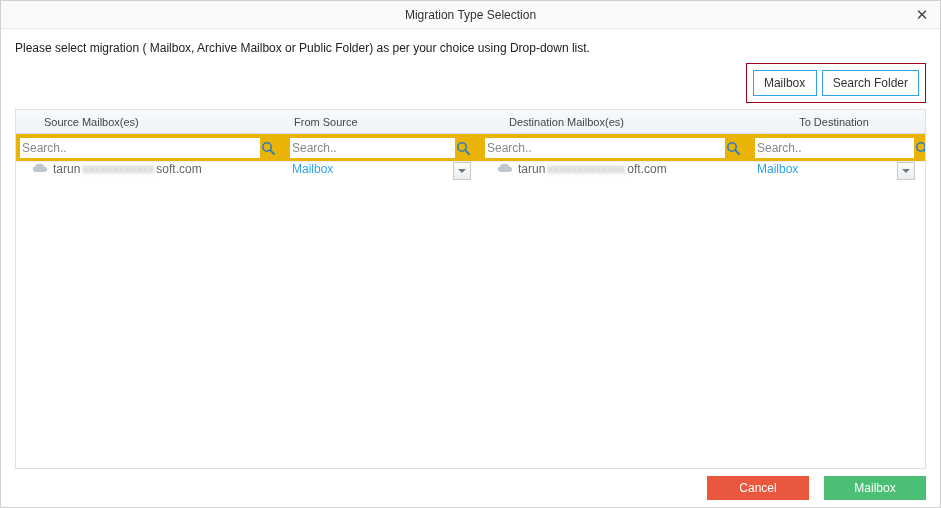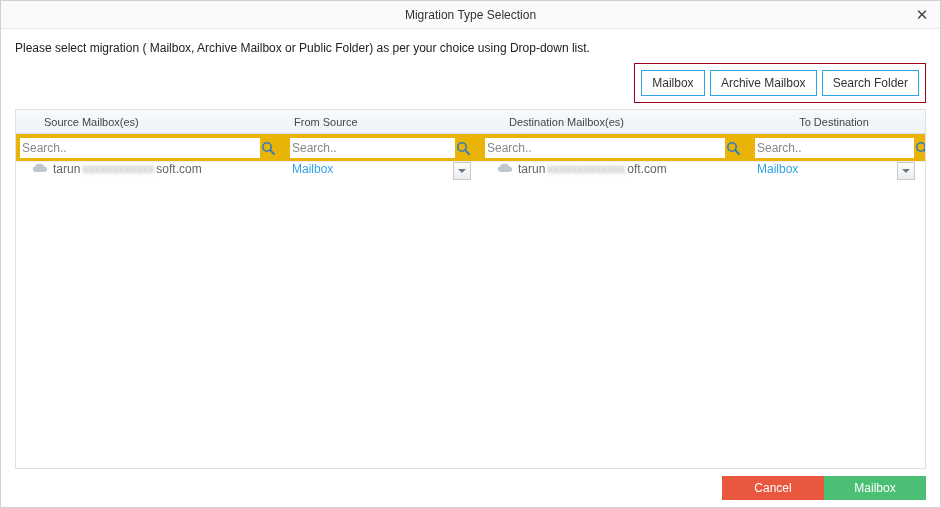--- a/index.html
+++ b/index.html
@@ -187,21 +187,21 @@
     .table-body {
       flex: 1;
       background: #fff;
     }
     .footer {
       height: 38px;
       display: flex;
       justify-content: flex-end;
       align-items: center;
       padding: 0 14px;
-      gap: 0;
+      gap: 15px;
     }
     .btn {
       width: 102px;
       height: 24px;
       border: none;
       font-size: 12px;
       color: #fff;
       cursor: pointer;
     }
     .btn-cancel {
@@ -219,21 +219,20 @@
     <span>Migration Type Selection</span>
     <div class="close">✕</div>
   </div>
 
   <div class="content">
     <div class="instructions">Please select migration ( Mailbox, Archive Mailbox or Public Folder) as per your choice using Drop-down list.</div>
 
     <div class="type-row">
       <div class="type-group">
         <button class="type-btn">Mailbox</button>
-        <button class="type-btn">Archive Mailbox</button>
         <button class="type-btn">Search Folder</button>
       </div>
     </div>
 
     <div class="table-area">
       <div class="thead">
         <div class="th col col-src-mb center">Source Mailbox(es)</div>
         <div class="th col col-from">From Source</div>
         <div class="th col col-dst-mb center">Destination Mailbox(es)</div>
         <div class="th col col-to" style="justify-content:center;padding-left:0">To Destination</div>

